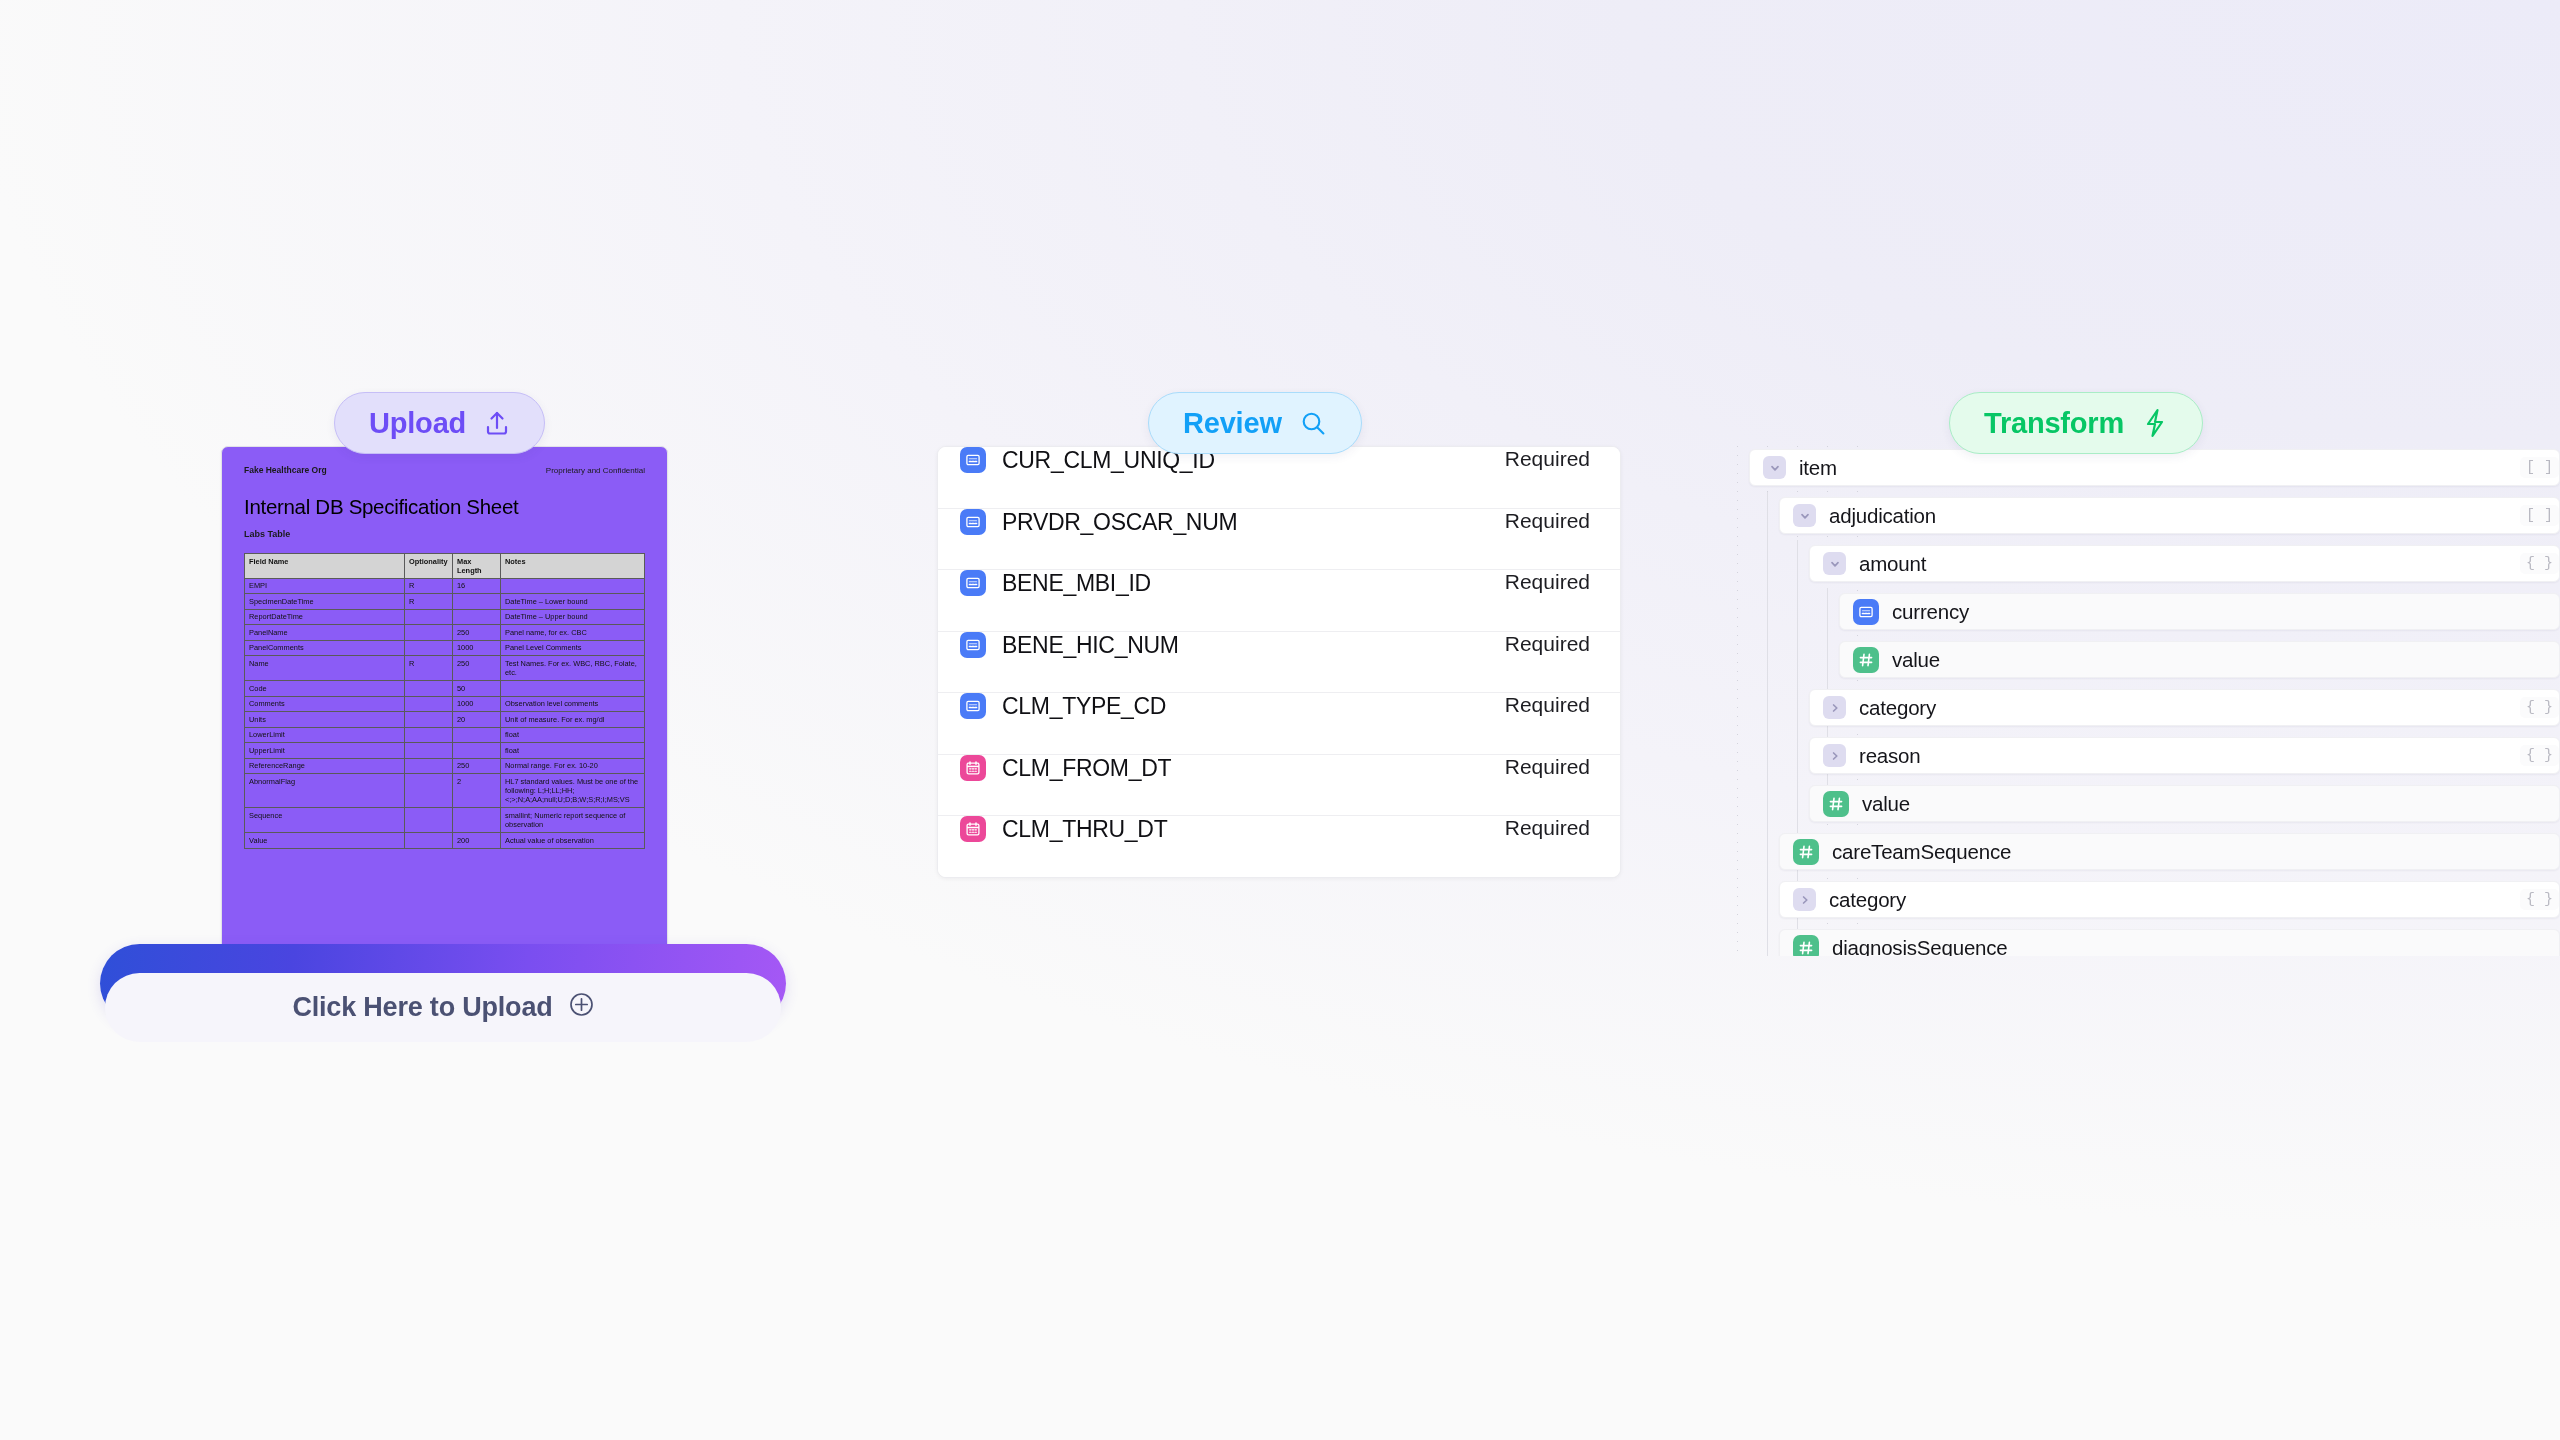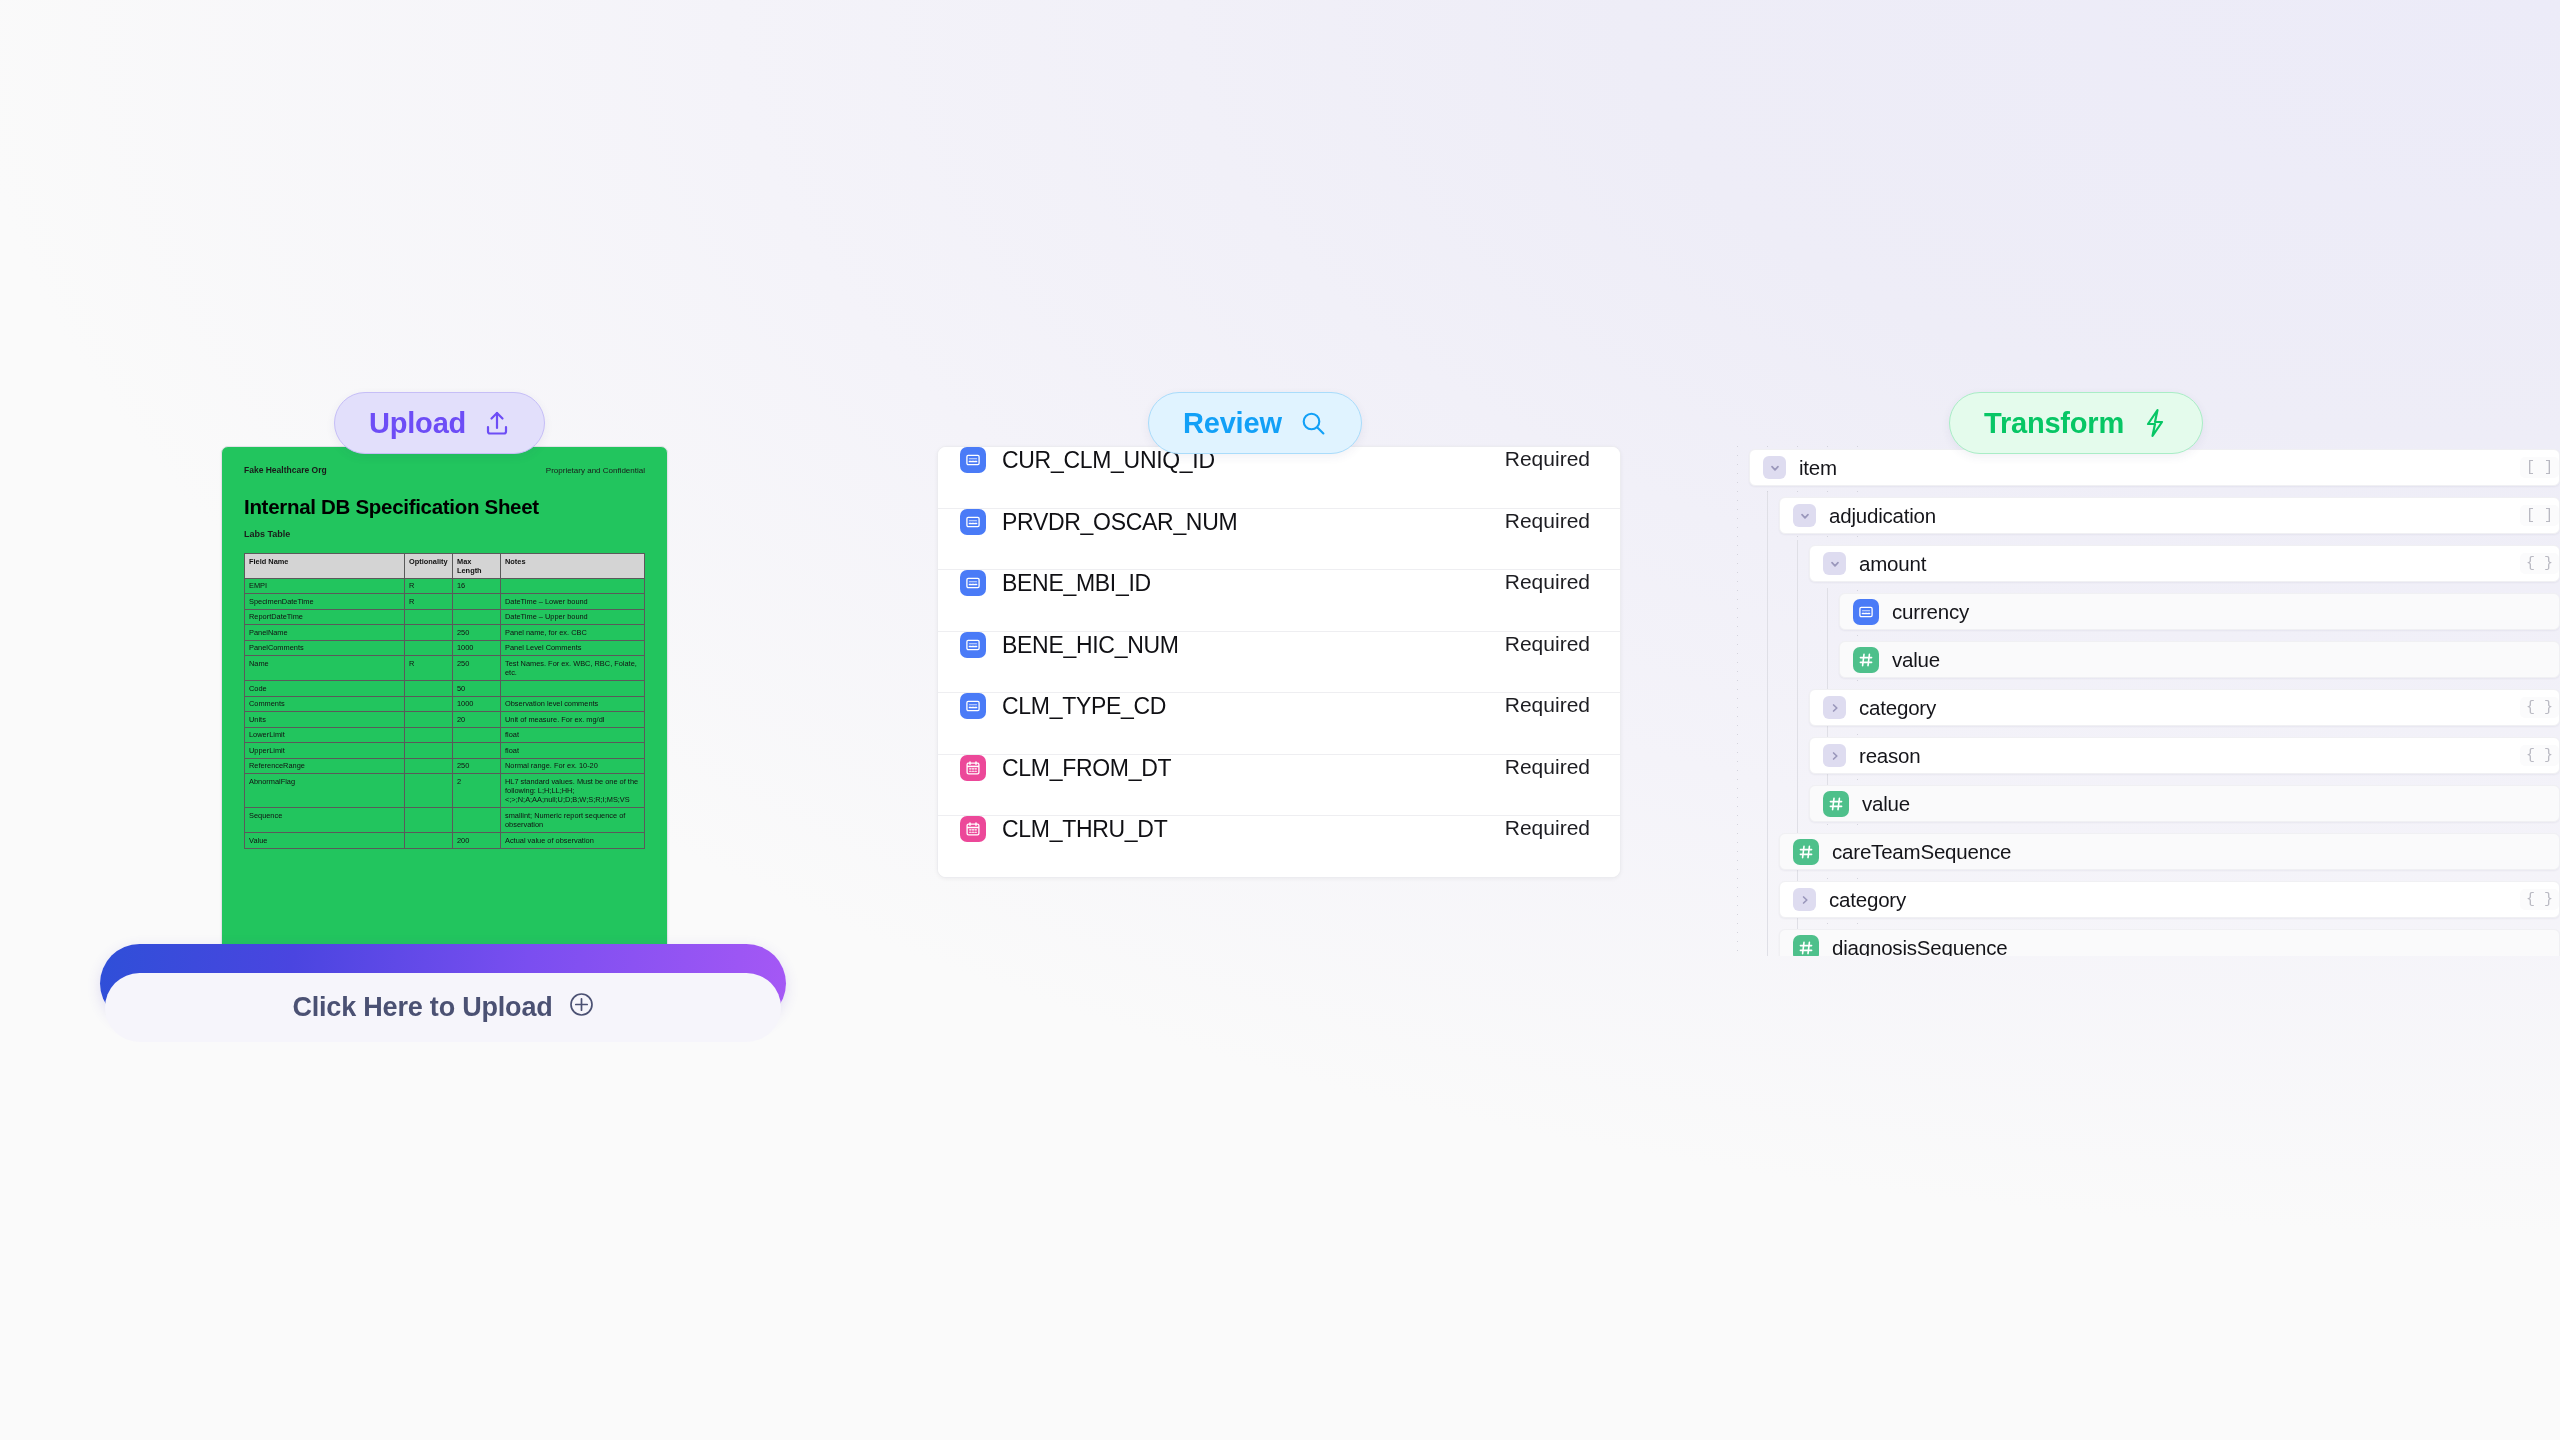--- a/index.html
+++ b/index.html
@@ -38,38 +38,38 @@
     left: 334px; top: 392px;
     background: #e2dffb;
     border-color: #c6bef7;
     color: #6d4df6;
   }
 
   #doc-panel {
     position: absolute;
     left: 221px; top: 446px;
     width: 447px; height: 512px;
-    background: #22c55e;
+    background: #8b5cf6;
     border: 1px solid #e2e2e8;
     border-radius: 7px;
     overflow: hidden;
     box-shadow: 0 1px 3px rgba(0,0,0,.05);
     z-index: 10;
   }
   .doc-inner { padding: 18px 22px 0 22px; }
 
   .doc-hdr {
     display: flex; justify-content: space-between; align-items: baseline;
     font-size: 8.5px; font-weight: 700; color: #1a1a1a;
   }
   .doc-hdr .right { font-weight: 400; font-size: 8px; }
 
   .doc-title {
     margin-top: 20px;
-    font-size: 20.5px; font-weight: 700; color: #000;
+    font-size: 20.5px; font-weight: 400; color: #000;
     letter-spacing: -0.3px;
   }
   .doc-sub {
     margin-top: 10px; margin-bottom: 14px;
     font-size: 9px; font-weight: 700; color: #1a1a1a;
   }
 
   table.spec {
     width: 100%;
     border-collapse: collapse;

